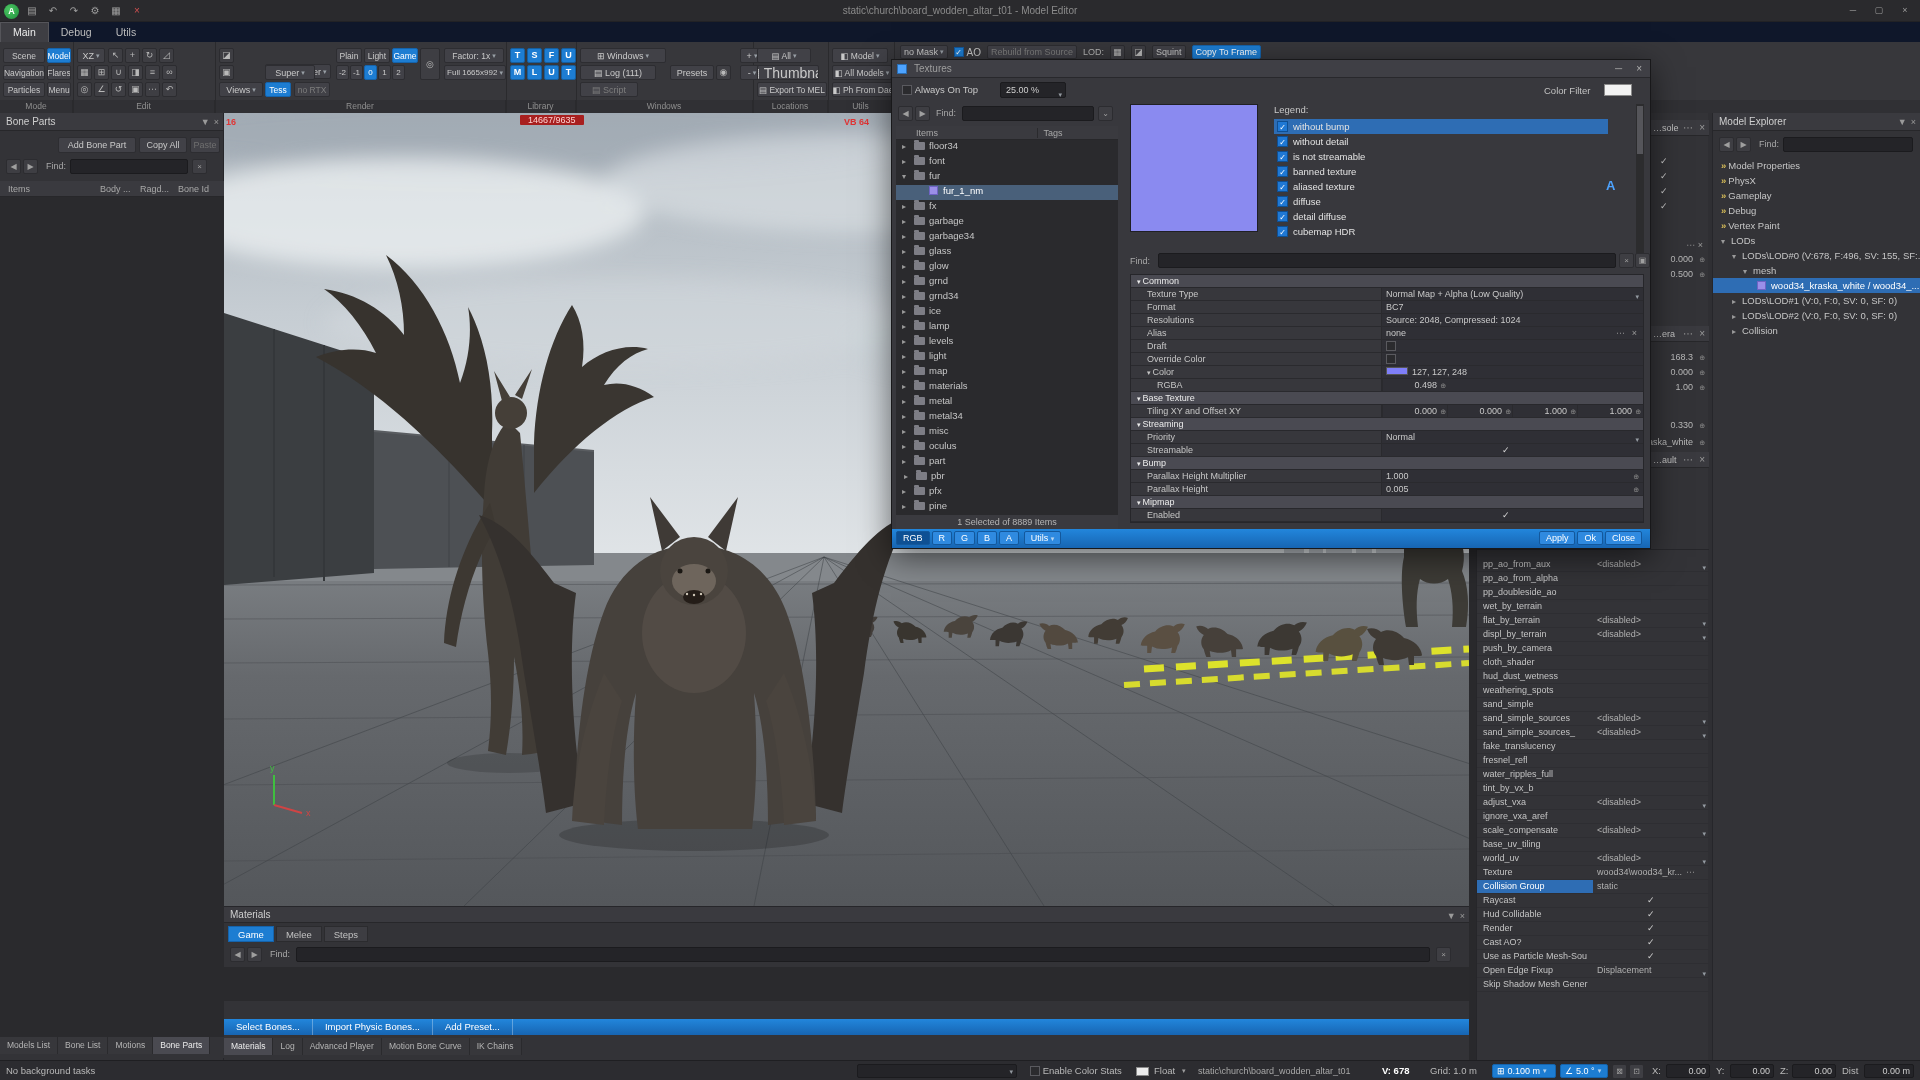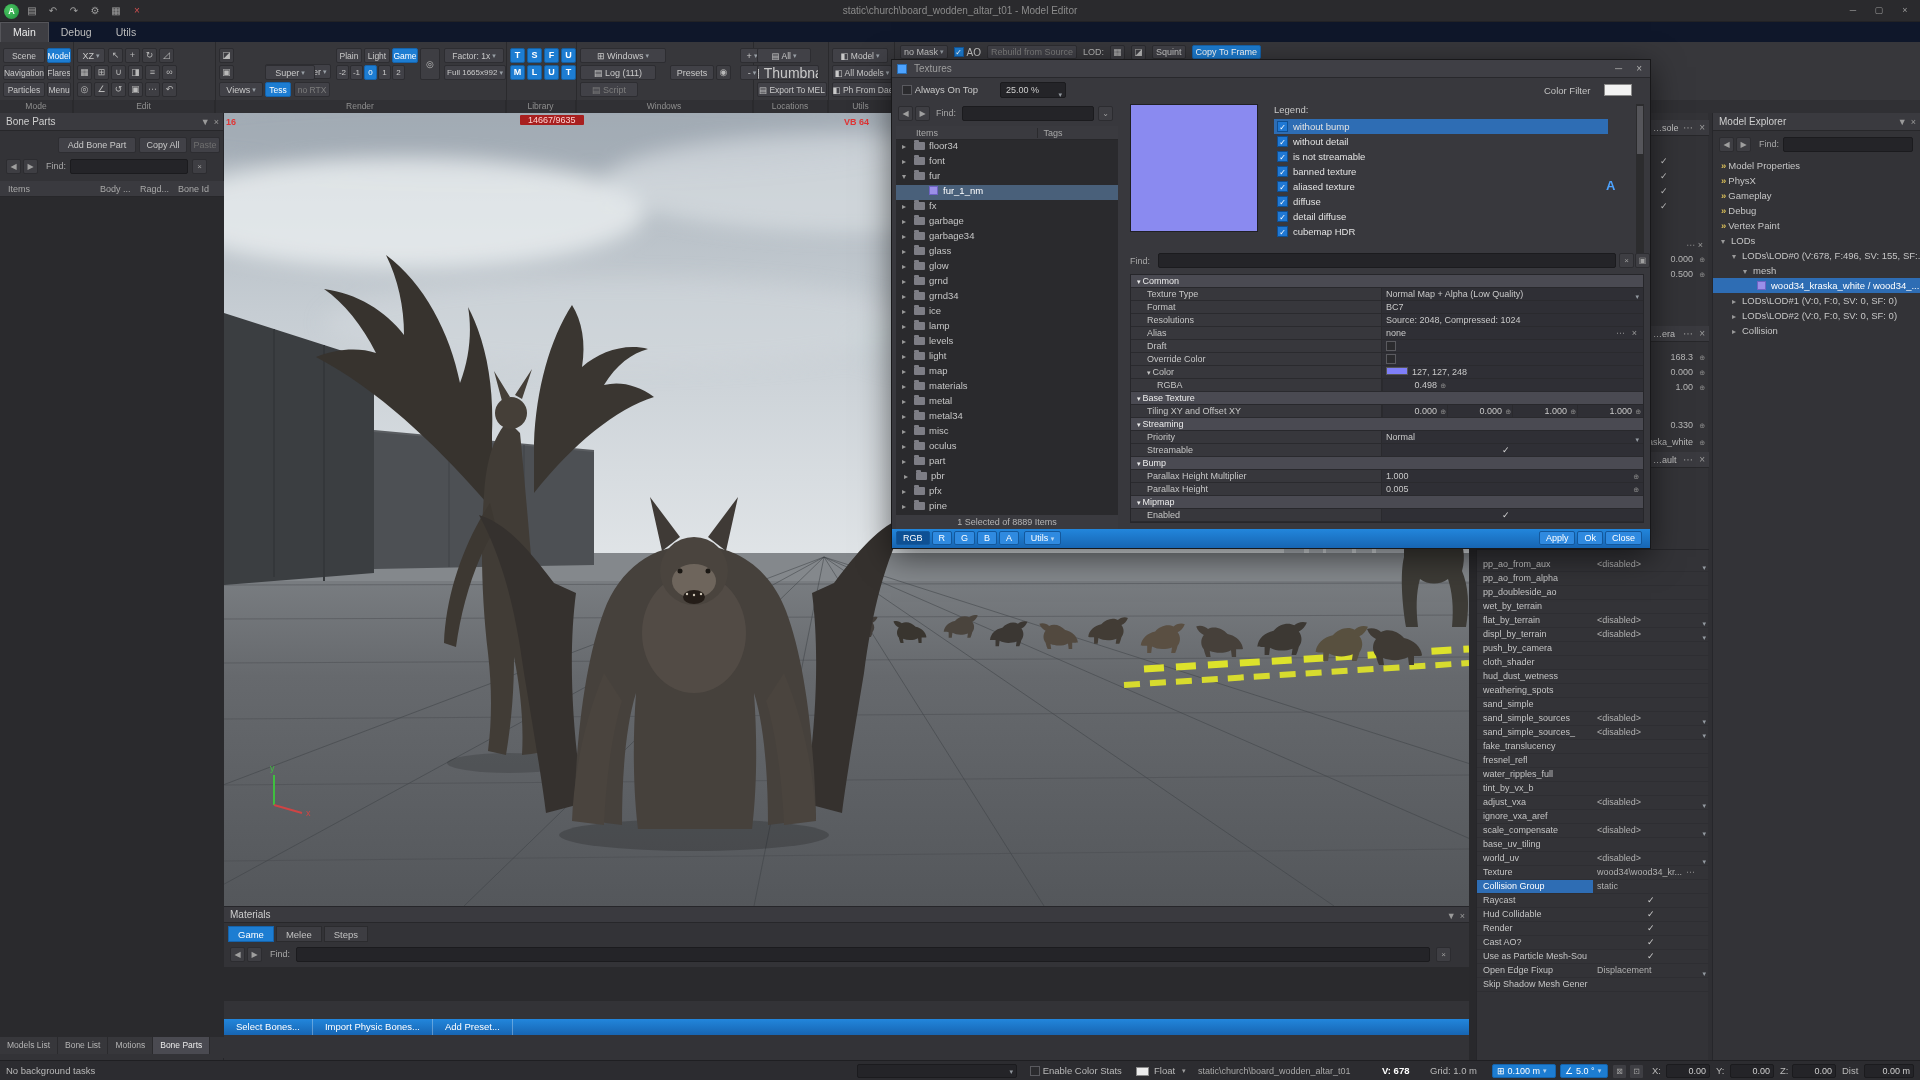--- a/index.html
+++ b/index.html
@@ -614,20 +614,21 @@
         </span>
     </div>
     <div id="mat-tabs" class="abs" style="left:4px;top:19px;height:16px"><span class="ttab active">Game</span><span class="ttab">Melee</span><span class="ttab">Steps</span></div>
     <div class="navarrow" style="left:6px;top:40px">◀</div>
     <div class="navarrow" style="left:23px;top:40px">▶</div>
     <span class="abs" style="left:46px;top:42px;font-size:9px;color:#a8a8a8">Find:</span>
     <div class="well" style="left:72px;top:40px;width:1134px;height:15px"></div>
     <div class="navarrow" style="left:1212px;top:40px">×</div>
     <div class="listarea abs" style="left:0;top:60px;width:1245px;height:34px"></div>
     <div id="mat-actions" class="bluebar abs" style="left:0;top:112px;width:1245px;height:16px"><span class="mact">Select Bones...</span><span class="mact">Import Physic Bones...</span><span class="mact">Add Preset...</span></div>
+    <div id="mat-btabs" class="abs" style="left:0;top:131px;width:1245px;height:18px;background:#333337"><span class="btab active">Materials</span><span class="btab">Log</span><span class="btab">Advanced Player</span><span class="btab">Motion Bone Curve</span><span class="btab">IK Chains</span></div>
   </div>
 
   <div class="statusbar">
     <span class="sb" style="left:6px">No background tasks</span>
     <div class="well" style="left:857px;top:3px;width:160px;height:14px">
         <span class="caret" style="position:absolute;right:3px;top:3px">▾</span>
       </div>
     <span class="sb" style="left:1030px"><span class="chkbox"></span> <span>Enable Color Stats</span></span>
     <div class="abs" style="left:1136px;top:6px;width:13px;height:9px;background:#ececec;border:1px solid #888"></div>
     <span class="sb" style="left:1154px">Float</span>

